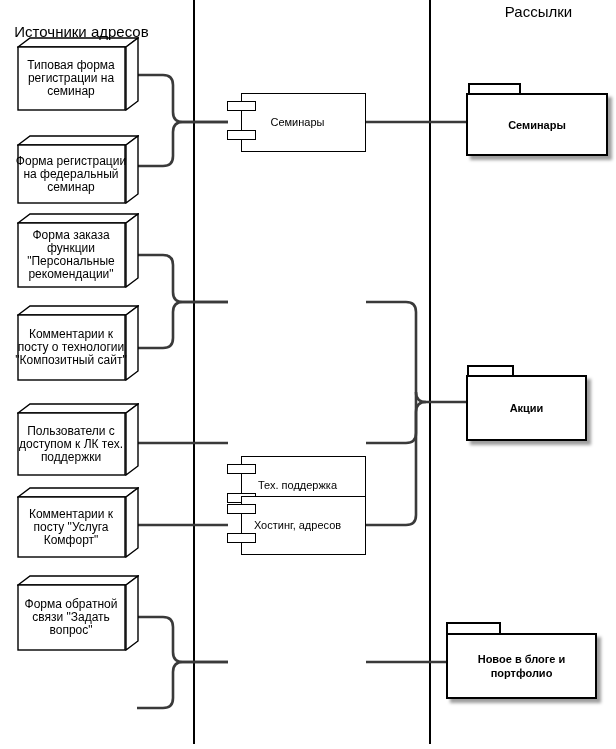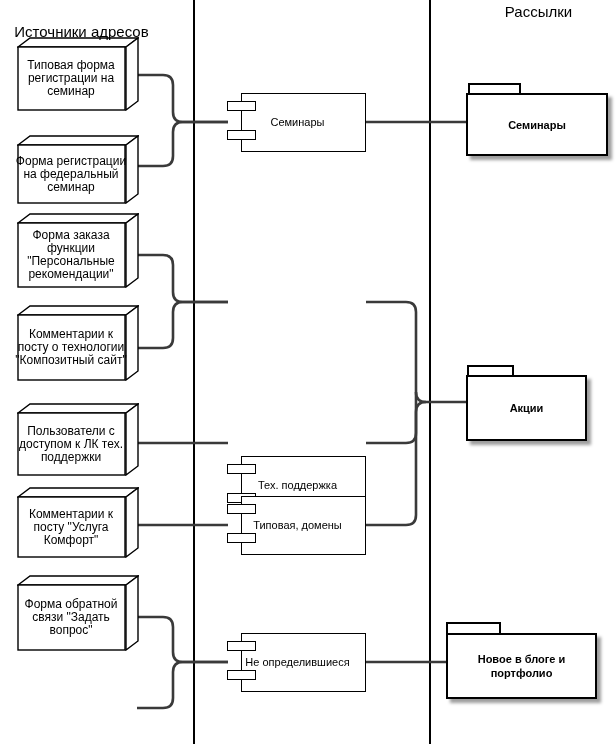--- a/index.html
+++ b/index.html
@@ -136,29 +136,23 @@
     <div class="comp-body"></div>
     <div class="comp-port comp-port-1"></div>
     <div class="comp-port comp-port-2"></div>
     <div class="comp-label">Тех. поддержка</div>
   </div>
 
   <div class="component" style="left:227px;top:496px;">
     <div class="comp-body"></div>
     <div class="comp-port comp-port-1"></div>
     <div class="comp-port comp-port-2"></div>
-    <div class="comp-label">Типовая, домены</div>
+    <div class="comp-label">Хостинг, адресов</div>
   </div>
 
-  <div class="component" style="left:227px;top:633px;">
-    <div class="comp-body"></div>
-    <div class="comp-port comp-port-1"></div>
-    <div class="comp-port comp-port-2"></div>
-    <div class="comp-label">Не определившиеся</div>
-  </div>
 
   <div class="folder" style="left:466px;top:83px;width:142px;height:73px;">
     <div class="folder-tab" style="left:2px;width:53px;"></div>
     <div class="folder-body" style="height:63px;">
       <span>Семинары</span>
     </div>
   </div>
 
   <div class="folder" style="left:466px;top:365px;width:121px;height:76px;text-decoration:underline;">
     <div class="folder-tab" style="left:1px;width:47px;"></div>

